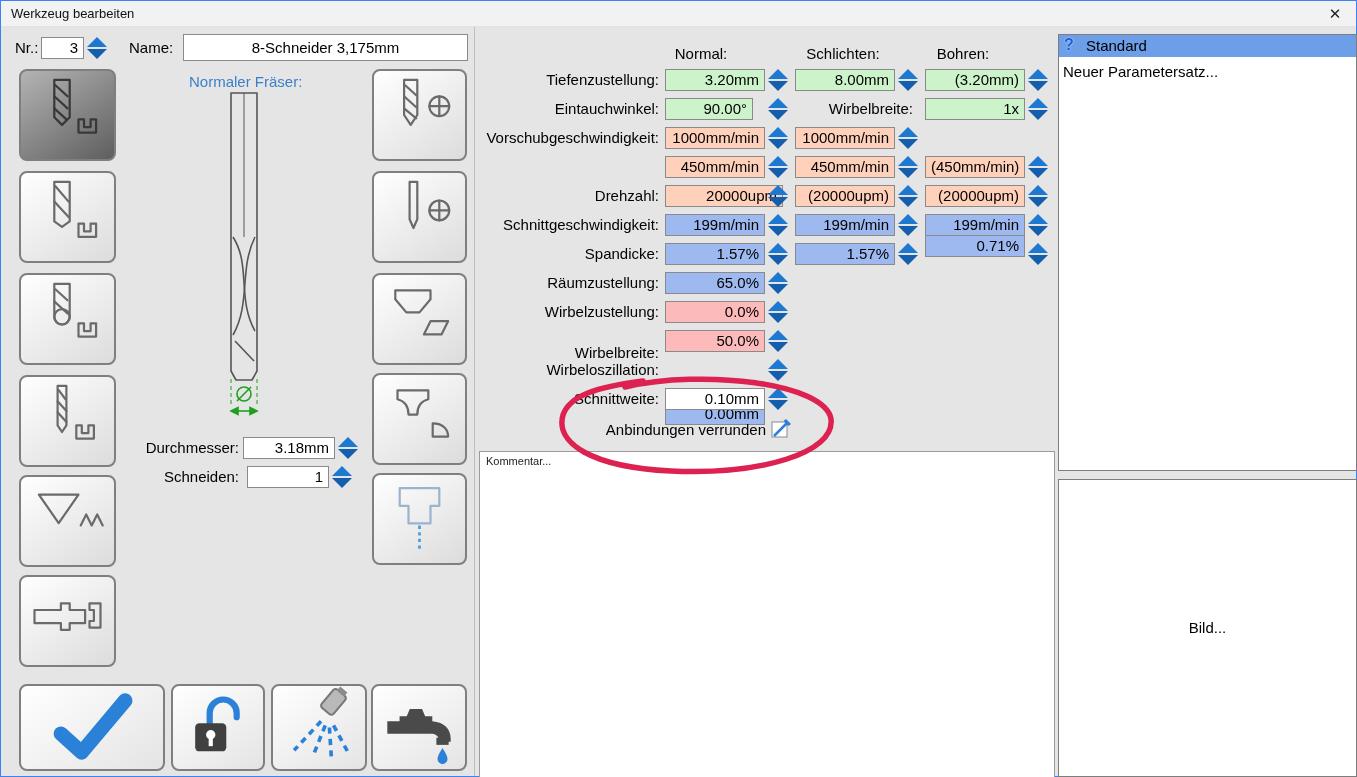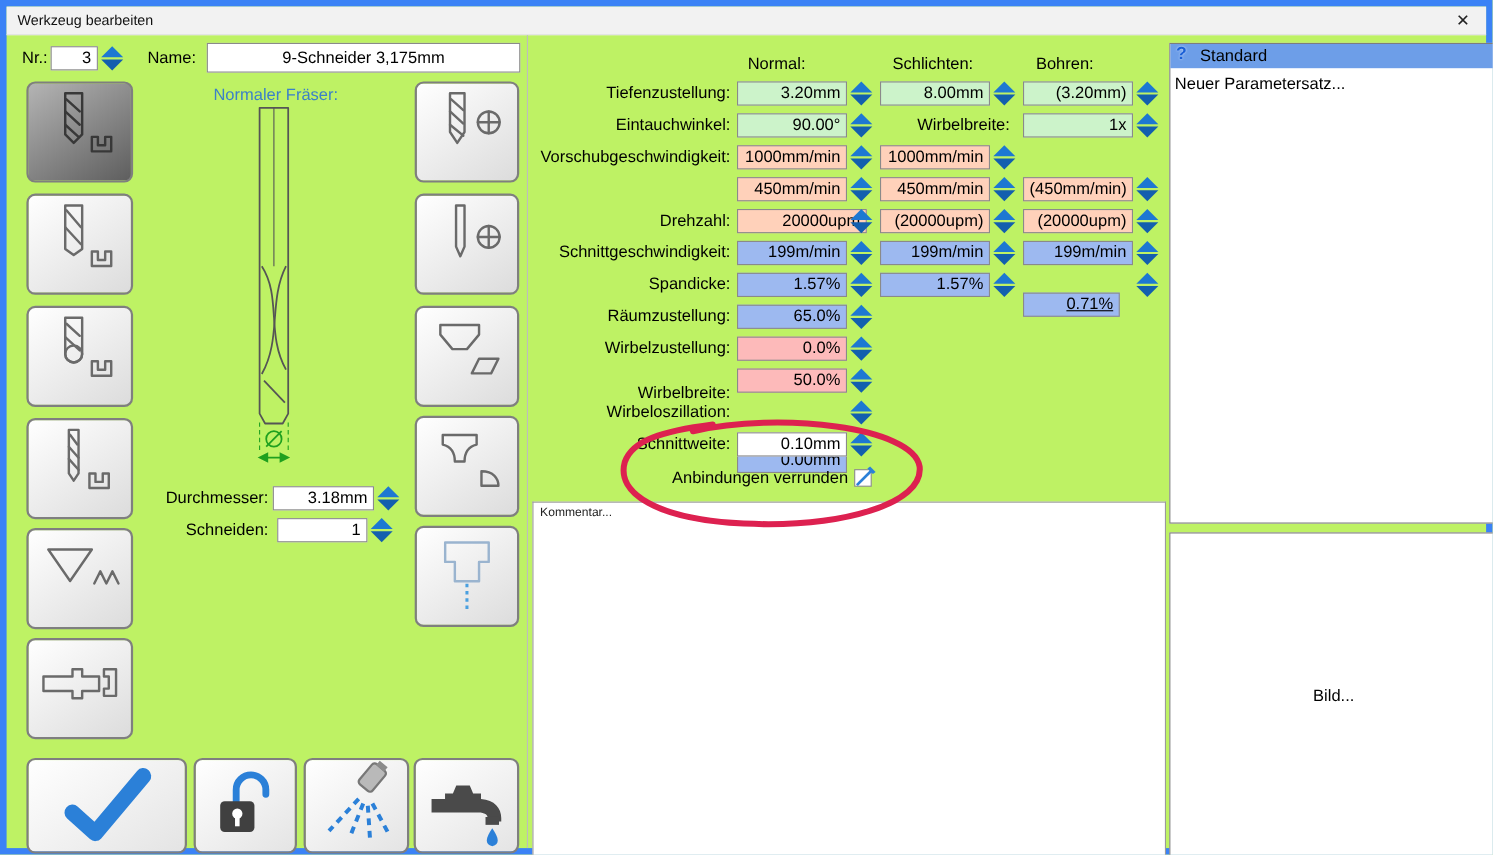--- a/index.html
+++ b/index.html
@@ -1,18 +1,18 @@
 <!DOCTYPE html>
 <html style="--green: #ccf3ca; --salmon: #ffd1ba; --blue: #9db9f0; --pink: #fdbaba; --spinner_blue: #1d78d2; --selected_header: #6d9ee8; --annotation: #dd2150; --accent_text: #3b80c8; --dimension_green: #1fa01f;"><head>
 <meta charset="utf-8">
 <style>
   * { margin:0; padding:0; box-sizing:border-box; }
   html,body { width:1357px; height:777px; }
   body { font-family:"Liberation Sans",sans-serif; background:#fff; position:relative; overflow:hidden; }
-  #win { position:absolute; inset:0; border:6px solid #3b82f6; background:#bef264; }
+  #win { position:absolute; inset:0; border:1px solid #3b82f6; background:#e5e5e5; }
   .abs { position:absolute; }
   #titlebar { position:absolute; left:0; top:0; right:0; height:26px; background:#f2f2f2; border-bottom:1px solid #e3e3e3; }
   #title { position:absolute; left:10px; top:5px; font-size:13px; color:#111; }
   #close { position:absolute; right:10px; top:4px; font-size:15px; width:22px; text-align:center; cursor:pointer; color:#222; }
   .label { font-size:15px; color:#000; height:22px; line-height:22px; white-space:nowrap; }
   .r { text-align:right; }
   .field { position:absolute; border:1px solid #8a8a8a; background:#fff; font-size:15px; height:22px; line-height:20px; padding:0 5px; text-align:right; white-space:nowrap; overflow:hidden; color:#000; }
   .c-green  { background:var(--green); }
   .c-salmon { background:var(--salmon); }
   .c-blue   { background:var(--blue); }
@@ -48,21 +48,21 @@
     <span id="close">✕</span>
   </div>
 
   <span class="abs label" style="left:14px;top:36px">Nr.:</span>
   <div class="field" style="left:40px;top:36px;width:43px">3</div>
   <span class="spinner" style="left:85px;top:36px">
       <i class="up"></i>
       <i class="dn"></i>
     </span>
   <span class="abs label" style="left:128px;top:36px">Name:</span>
-  <div class="field" style="left:182px;top:33px;width:285px;height:27px;line-height:25px;text-align:center">9-Schneider 3,175mm</div>
+  <div class="field" style="left:182px;top:33px;width:285px;height:27px;line-height:25px;text-align:center">8-Schneider 3,175mm</div>
 
   <div class="toolbtn sel" style="left:18px;top:68px;width:97px;height:92px">
     <svg viewBox="0 0 80 80">
         <g class="g">
       <path d="M28 8 h14 v34 l-7 7 -7 -7 z"></path>
       <path d="M29 13 l11 10 M28 23 l12 11 M28 34 l11 10"></path>
       <path d="M50 44 v12 h16 v-12 h-5 v7 h-6 v-7 z"></path>
     </g>
       </svg>
   </div>
@@ -243,21 +243,21 @@
         <i class="up"></i>
         <i class="dn"></i>
       </span>
       <div class="field c-green" style="left: 924px; top: 68px; width: 100px;">(3.20mm)</div>
       <span class="spinner" style="left: 1026px; top: 68px;">
         <i class="up"></i>
         <i class="dn"></i>
       </span>
       <div class="abs label r" style="left: 400px; top: 97px; width: 258px;">Eintauchwinkel:</div>
       <div class="abs label r" style="left: 740px; top: 97px; width: 172px;">Wirbelbreite:</div>
-      <div class="field c-green" style="left: 664px; top: 97px; width: 100px;">90.00°</div>
+      <div class="field c-green" style="left: 664px; top: 97px; width: 88px;">90.00°</div>
       <span class="spinner" style="left: 766px; top: 97px;">
         <i class="up"></i>
         <i class="dn"></i>
       </span>
       <div class="field c-green" style="left: 924px; top: 97px; width: 100px;">1x</div>
       <span class="spinner" style="left: 1026px; top: 97px;">
         <i class="up"></i>
         <i class="dn"></i>
       </span>
       <div class="abs label r" style="left: 400px; top: 126px; width: 258px;">Vorschubgeschwindigkeit:</div>
@@ -322,21 +322,21 @@
       <div class="field c-blue" style="left: 664px; top: 242px; width: 100px;">1.57%</div>
       <span class="spinner" style="left: 766px; top: 242px;">
         <i class="up"></i>
         <i class="dn"></i>
       </span>
       <div class="field c-blue" style="left: 794px; top: 242px; width: 100px;">1.57%</div>
       <span class="spinner" style="left: 896px; top: 242px;">
         <i class="up"></i>
         <i class="dn"></i>
       </span>
-      <div class="field c-blue" style="left: 924px; top: 260px; width: 88px; text-decoration: underline;">0.71%</div>
+      <div class="field c-blue" style="left: 924px; top: 234px; width: 100px;">0.71%</div>
       <span class="spinner" style="left: 1026px; top: 242px;">
         <i class="up"></i>
         <i class="dn"></i>
       </span>
       <div class="abs label r" style="left: 400px; top: 271px; width: 258px;">Räumzustellung:</div>
       <div class="field c-blue" style="left: 664px; top: 271px; width: 100px; padding-left: 20px;">65.0%</div>
       <span class="spinner" style="left: 766px; top: 271px;">
         <i class="up"></i>
         <i class="dn"></i>
       </span>

